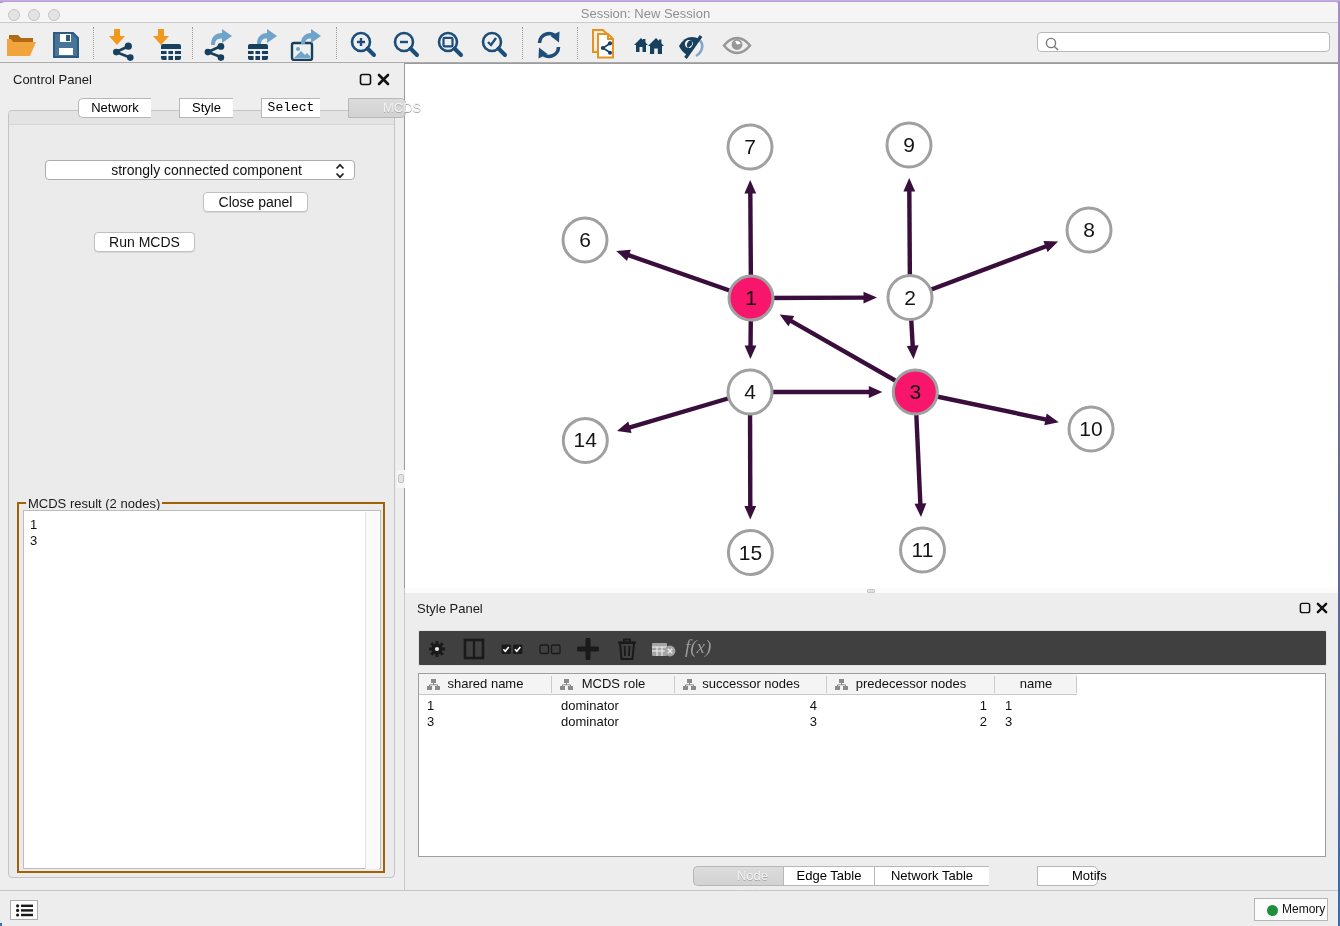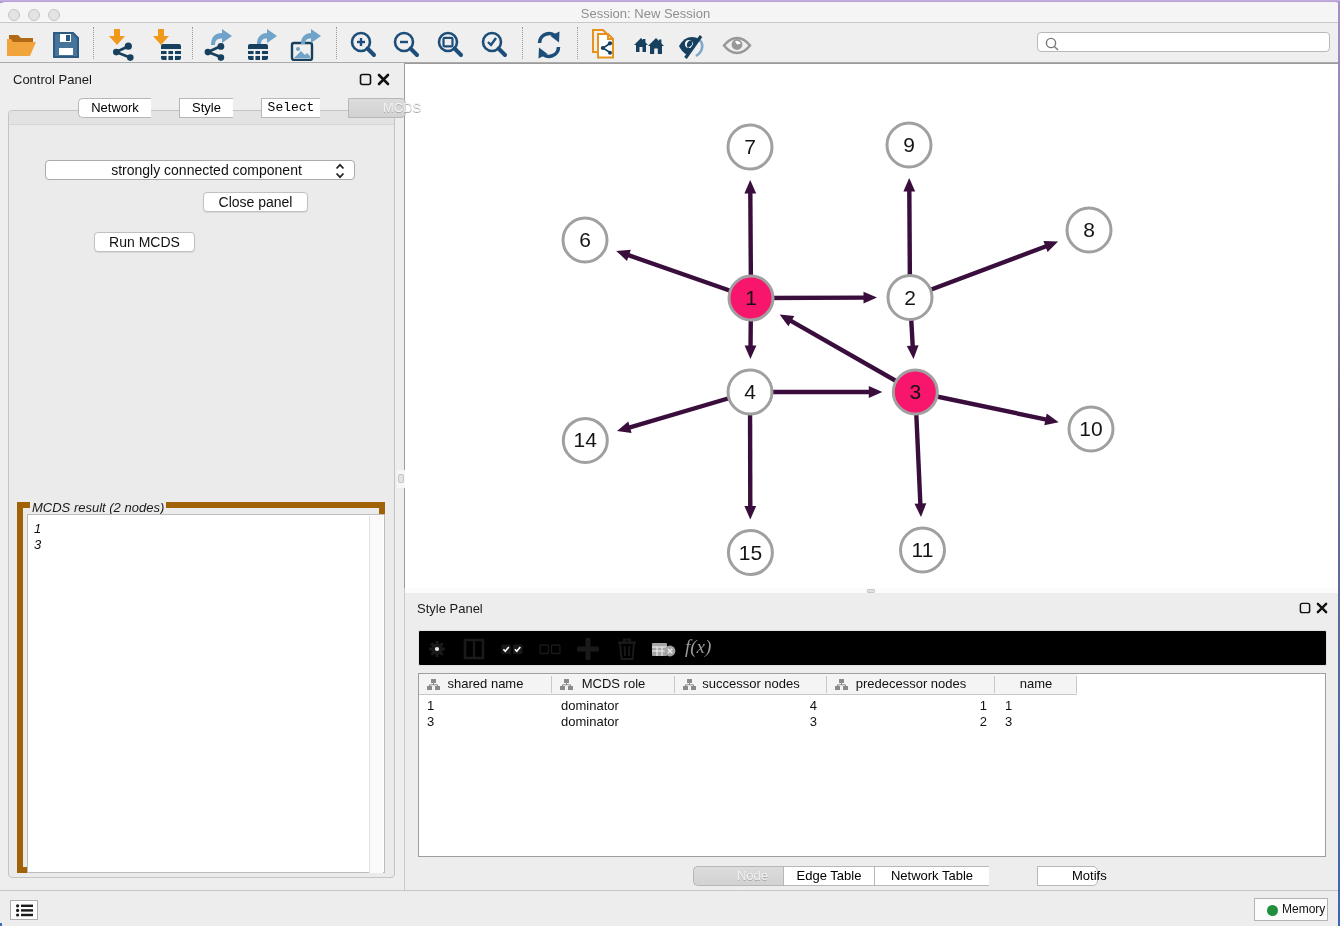--- a/index.html
+++ b/index.html
@@ -40,21 +40,21 @@
   background:#E3E3E3; border-radius:4px 4px 0 0; border-bottom:1px solid #D6D6D6; }
 #optlabel { position:absolute; left:0; top:26px; width:100%; text-align:center;
   font-size:14px; color:#1A1A1A; }
 #dropdown { position:absolute; left:36px; top:49px; width:310px; height:20px;
   background:#fff; border:1px solid #ABABAB; border-radius:4px;
   font-size:14px; color:#111; line-height:18px; padding-left:13px;text-align:center; }
 .btn { position:absolute; height:20px; background:#FFFFFF; border:1px solid #C0C0C0;
   border-radius:4px; font-size:14px; color:#111; text-align:center; line-height:18px;
   box-shadow:0 1px 1px rgba(0,0,0,0.08); }
 #fieldset { position:absolute; left:8px; top:391px; width:368px; height:371px;
-  border:6px solid #a16207;font-style:italic; }
+  border:2px solid #a16207; }
 #fslabel { position:absolute; left:7px; top:-8px; background:#EBEBEB; padding:0 2px;
   font-size:13px; color:#1A1A1A; }
 #fsinner { position:absolute; left:4px; top:6px; width:358px; height:359px;
   background:#fff; border:1px solid #BDBDBD; font-size:13px; color:#111;
   padding:6px 0 0 6px; line-height:16px; }
 #fsscroll { position:absolute; right:1px; top:1px; width:14px; height:357px;
   background:#FAFAFA; border-left:1px solid #E2E2E2; }
 
 
 #netframe { left:404px; top:63px; width:936px; height:525px;
@@ -69,21 +69,21 @@
 
 
 #hdiv { left:405px; top:588px; width:935px; height:5px; background:#FBFBFB; }
 #hgrip { position:absolute; left:462px; top:1px; width:8px; height:4px;
   background:#E0E0E0; border:1px solid #C8C8C8; border-radius:1px; }
 
 
 #tpanel { left:405px; top:593px; width:935px; height:297px; background:#EDEDED; }
 #tptitle { position:absolute; left:12px; top:8px; font-size:13px; color:#1A1A1A; }
 #tbar { position:absolute; left:13px; top:37px; width:909px; height:36px;
-  background:#000000; border:1px solid #E2E2E2; border-radius:2px; }
+  background:#404040; border:1px solid #E2E2E2; border-radius:2px; }
 #ttable { position:absolute; left:13px; top:80px; width:908px; height:184px;
   background:#fff; border:1px solid #9E9E9E; }
 .thead { position:absolute; left:0; top:0; height:21px; background:#F4F4F4;
   border-bottom:1px solid #C8C8C8; font-size:13px; color:#111; text-align:center;
   line-height:20px; }
 .thead .vline { position:absolute; right:0; top:2px; height:17px; width:1px; background:#C9C9C9; }
 .cell { position:absolute; font-size:13px; color:#111; height:16px; line-height:16px; }
 
 
 .btabs { position:absolute; left:288px; top:273px; display:flex; font-size:13px; }

